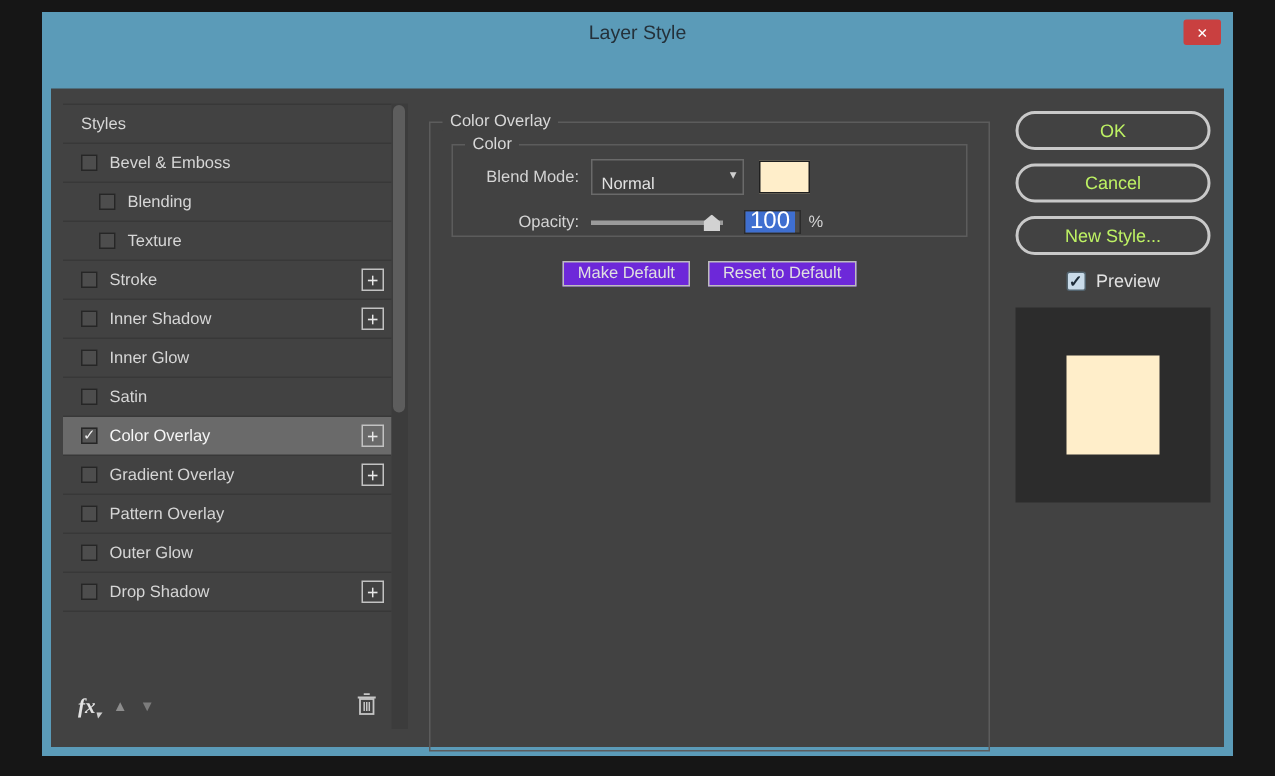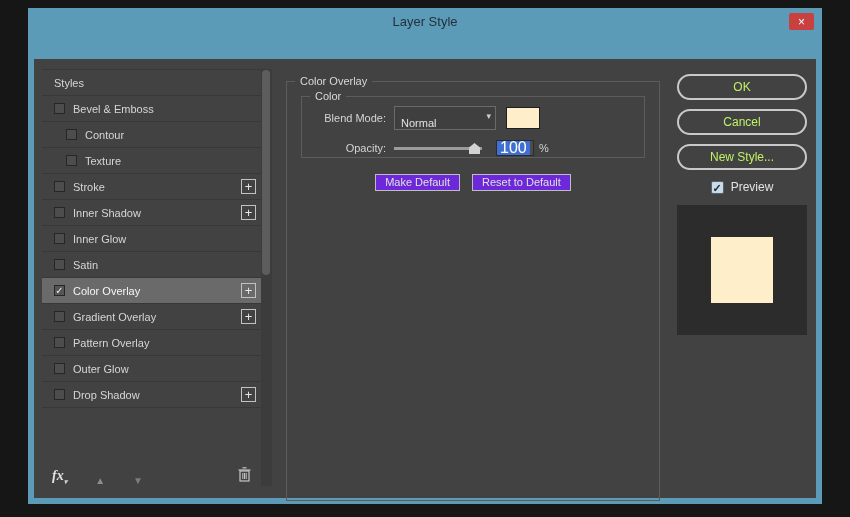--- a/index.html
+++ b/index.html
@@ -41,21 +41,21 @@
   .lbl { flex:1; white-space:nowrap; overflow:hidden; }
   .plus {
     position:absolute; right:5px; top:5px; width:15px; height:15px;
     border:1px solid #c2c2c2; color:#e8e8e8;
     font-size:13px; line-height:13px; text-align:center;
   }
   .v-scrollbar { position:absolute; right:0; top:0; bottom:0; width:11px; background:#3c3c3c; }
   .v-thumb { position:absolute; left:1px; top:1px; width:8px; height:205px; background:#5d5d5d; border-radius:4px; }
   .panel-footer {
     position:absolute; left:0; right:11px; bottom:0; height:28px;
-    display:flex; align-items:flex-end; padding:0 10px; gap:28px;
+    display:flex; align-items:center; padding:0 10px; gap:8px;
   }
   .fx-btn { font-family:"Liberation Serif", serif; font-style:italic; font-weight:bold; font-size:14px; color:#e2e2e2; }
   .fx-caret { font-size:7px; color:#cfcfcf; vertical-align:sub; }
   .arrow-btn { font-size:10px; color:#8d8d8d; line-height:1; }
   .arrow-btn.dim { color:#7c7c7c; }
   .footer-spacer { flex:1; }
 
   
   .group-box {
     position:absolute; left:252px; top:22px; width:374px; height:420px;
@@ -138,21 +138,21 @@
         <div class="styles-list">
             <div class="row">
               <span class="lbl">Styles</span>
             </div>
             <div class="row">
               <span class="cb"></span>
               <span class="lbl">Bevel &amp; Emboss</span>
             </div>
             <div class="row indent">
               <span class="cb"></span>
-              <span class="lbl">Contour</span>
+              <span class="lbl">Blending</span>
             </div>
             <div class="row indent">
               <span class="cb"></span>
               <span class="lbl">Texture</span>
             </div>
             <div class="row">
               <span class="cb"></span>
               <span class="lbl">Stroke</span>
               <span class="plus">+</span>
             </div>

